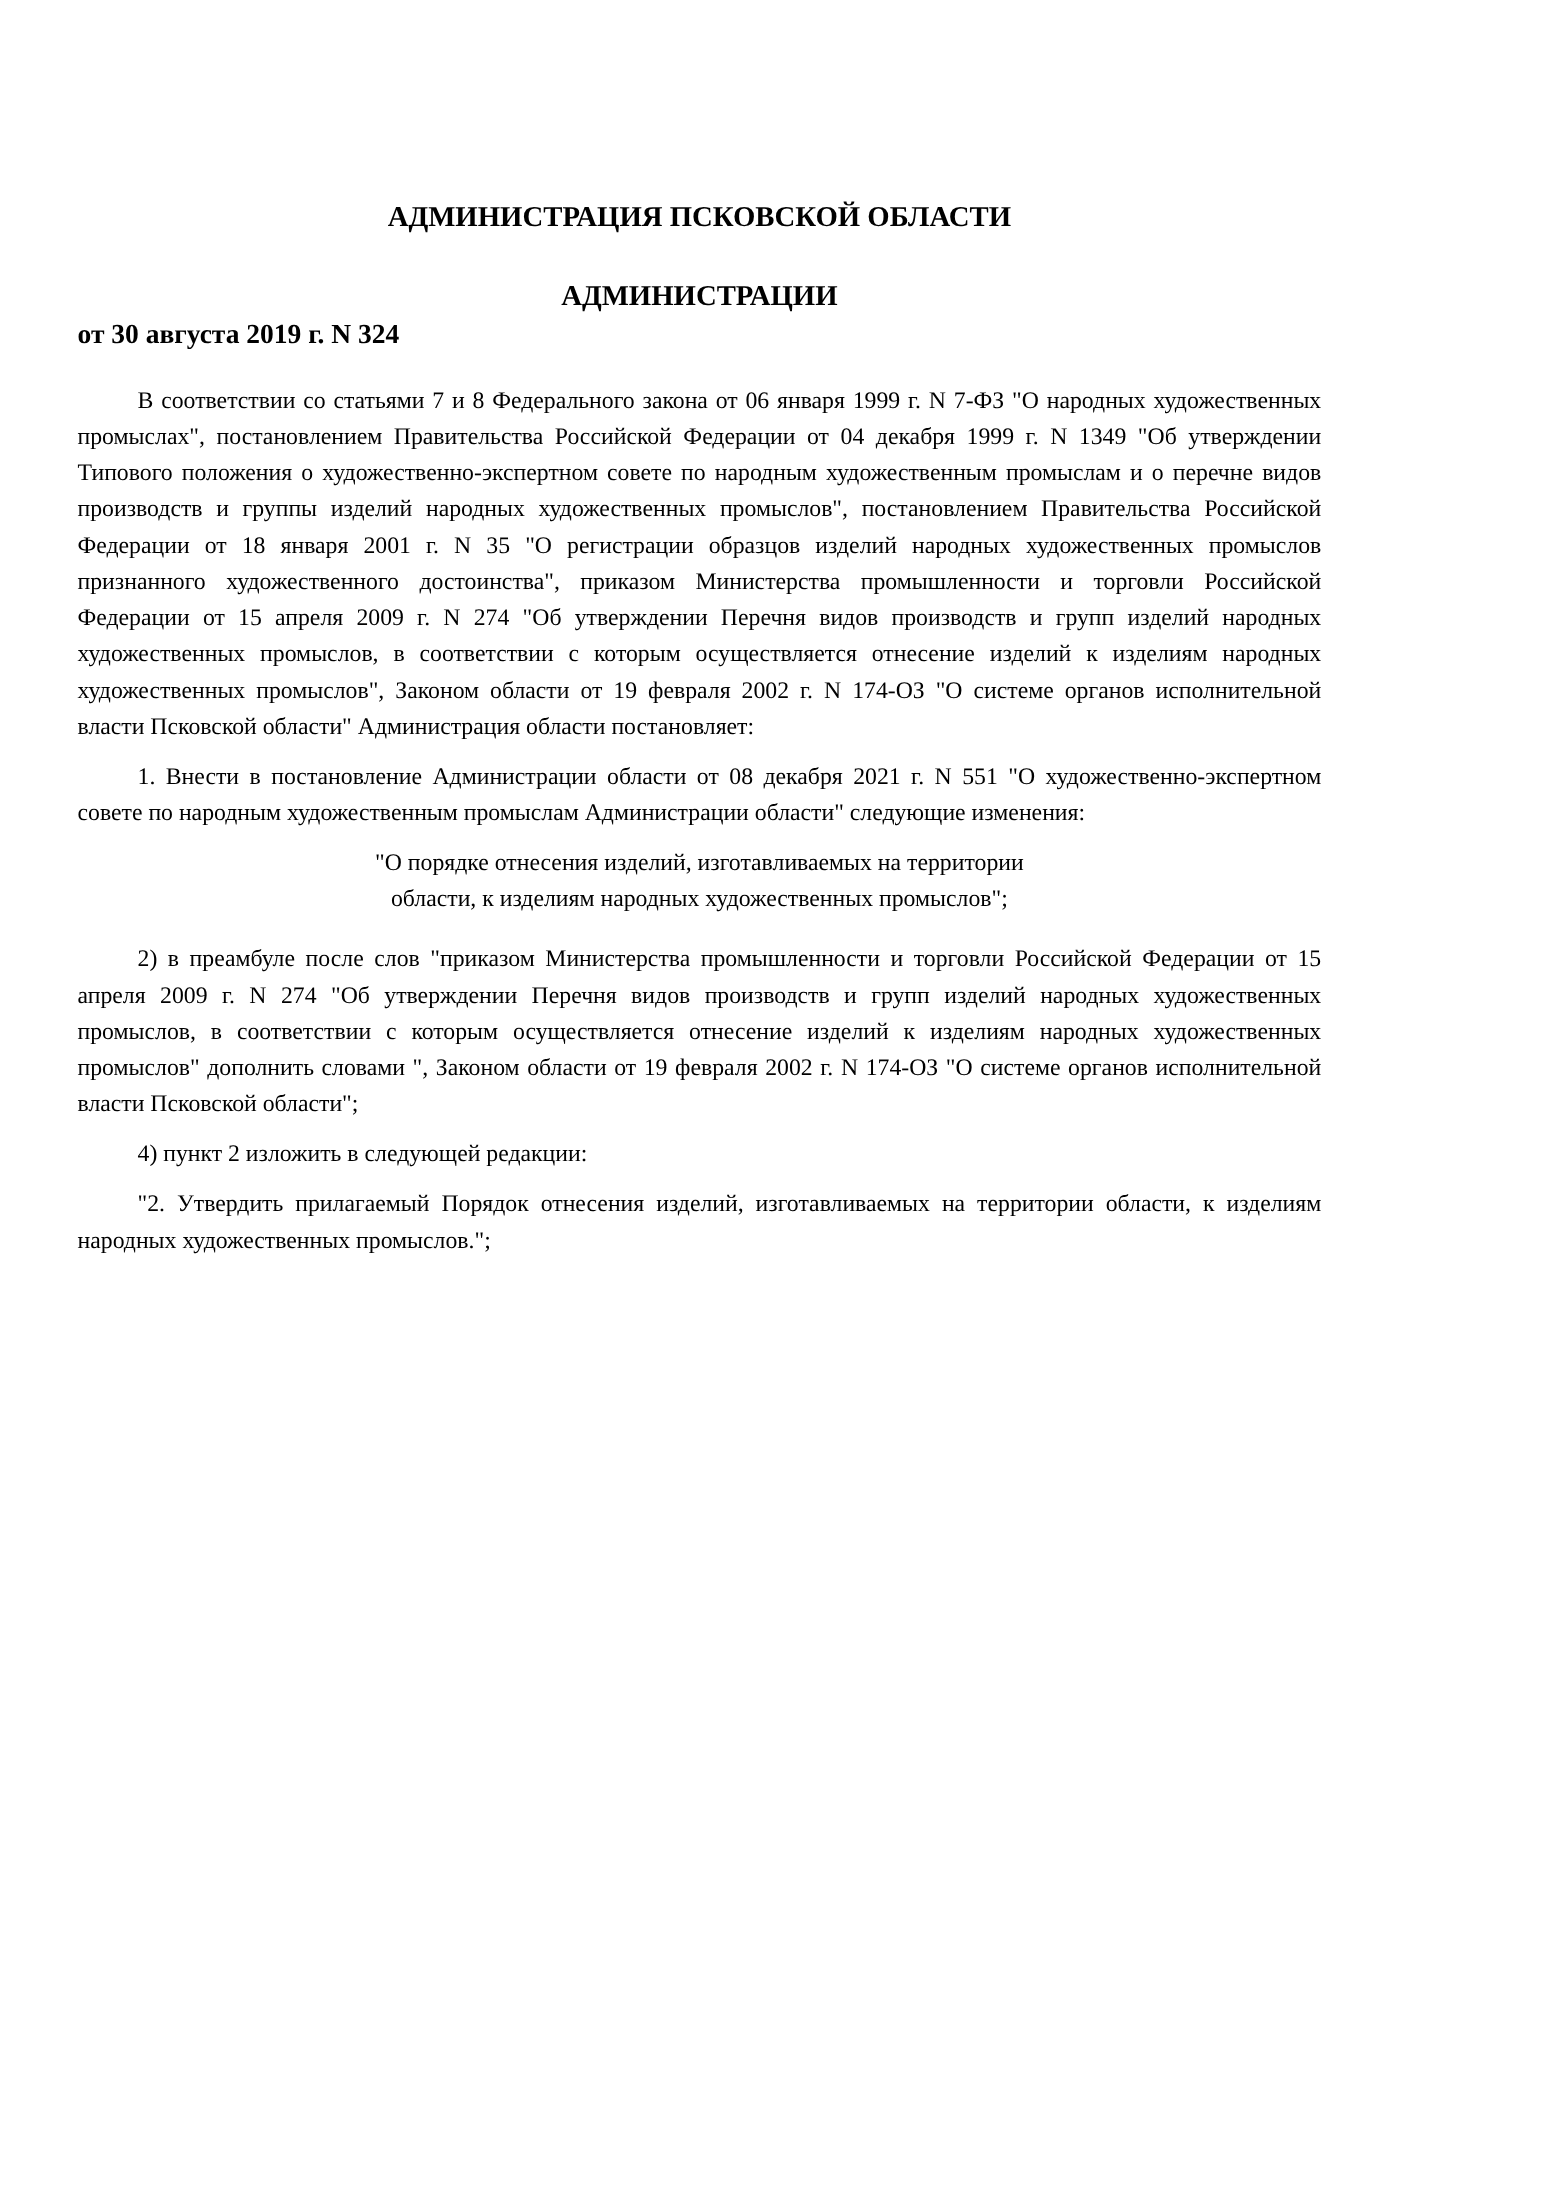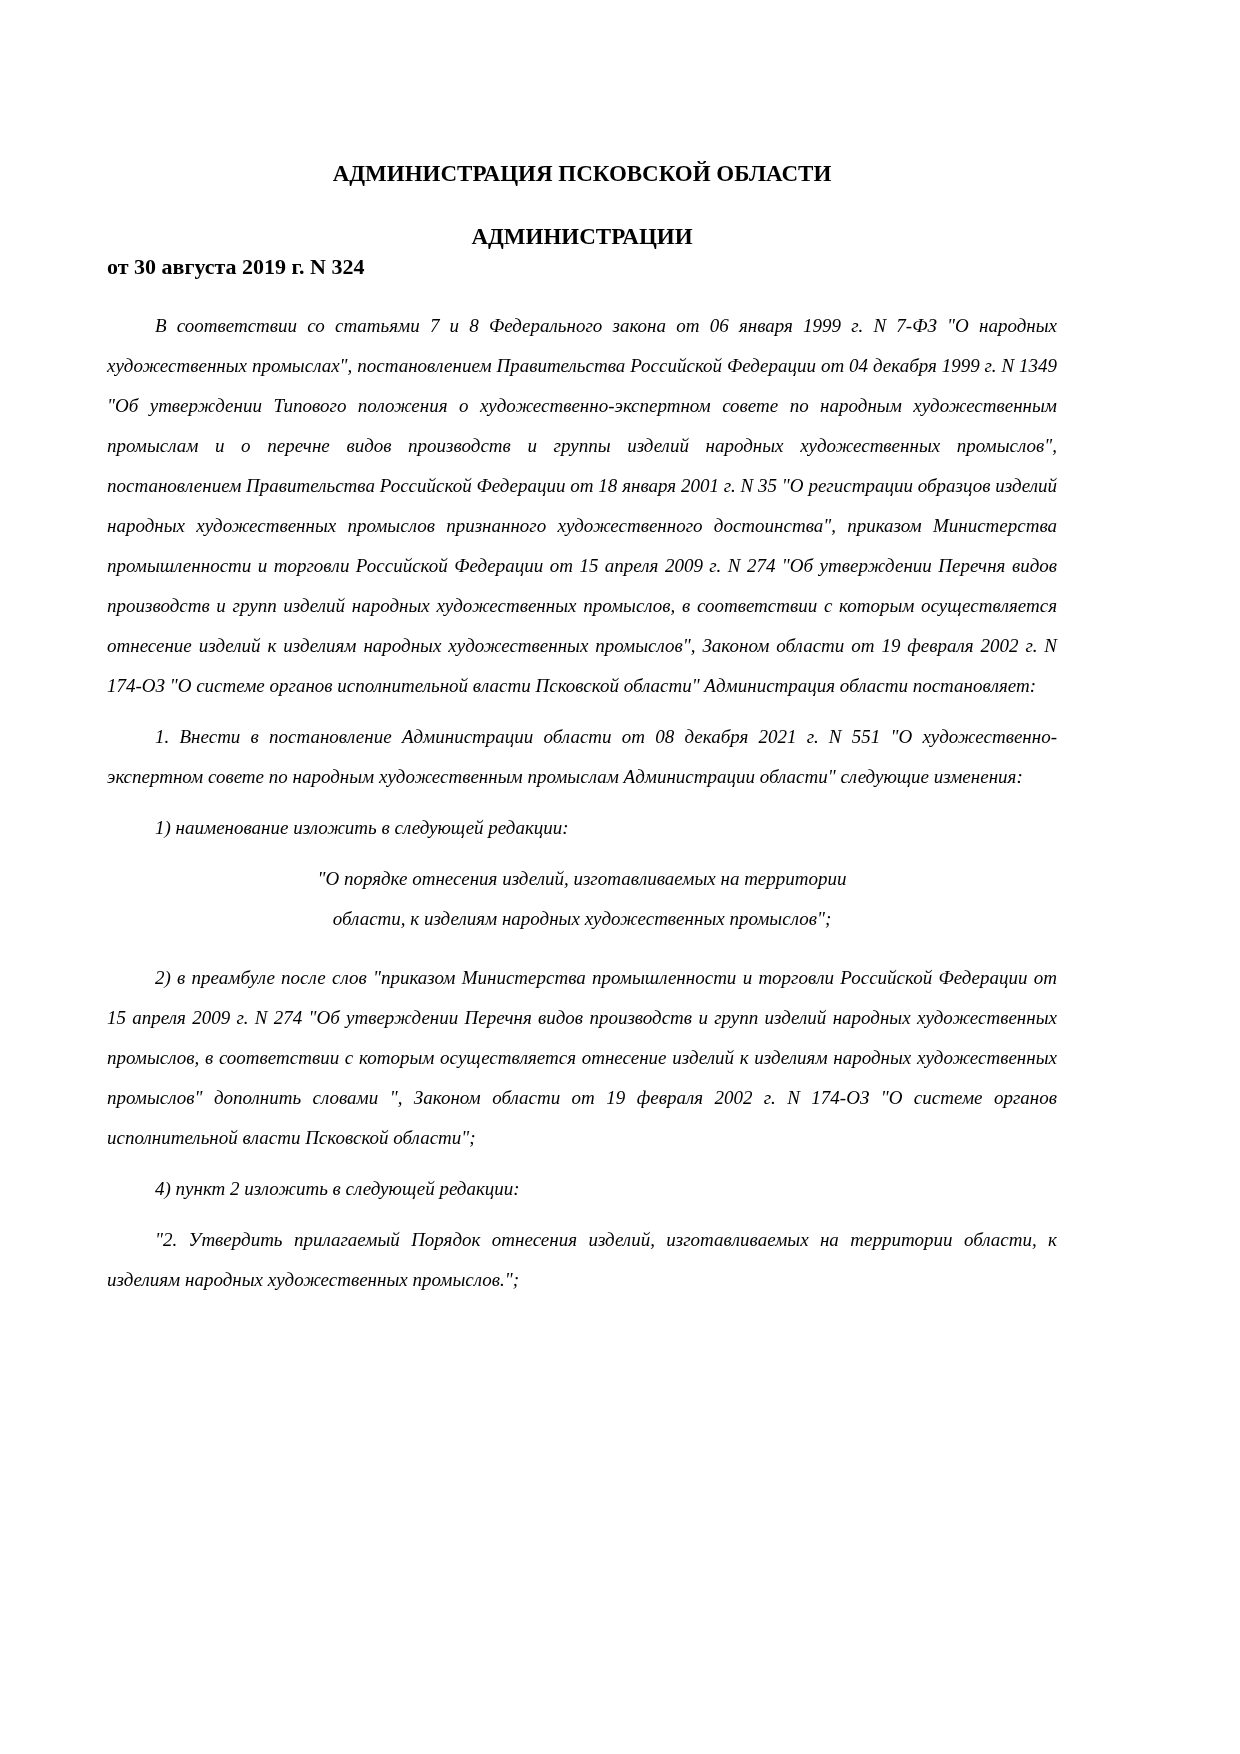--- a/index.html
+++ b/index.html
@@ -8,21 +8,21 @@
     padding: 0;
     background: #ffffff;
   }
   .page {
     position: relative;
     width: 1240px;
     height: 1754px;
     background: #ffffff;
     color: #000000;
     font-family: "Liberation Serif", "DejaVu Serif", serif;
-    padding: 160px 183px 80px 107px;
+    padding: 160px 183px 80px 62px;
     overflow: hidden;
   }
   .org-title {
     font-size: 23px;
     font-weight: bold;
     line-height: 27px;
     margin: 0 0 36px 0;
     text-align: center;
   }
   .doc-type {
@@ -43,22 +43,21 @@
     font-size: 23px;
     font-weight: bold;
     line-height: 33px;
     margin: 40px 0 0 0;
     text-align: center;
     white-space: pre-line;
   }
   .body-text {
     margin-top: 26px;
     font-size: 19px;
-    line-height: 40px;
-    font-style: italic;
+    line-height: 29px;
   }
   p.para {
     margin: 0 0 11px 0;
     text-align: justify;
     text-indent: 48px;
   }
   p.quote-center {
     margin: 8px 0 19px 0;
     text-align: center;
     text-indent: 0;
@@ -76,21 +75,20 @@
 
   <div class="doc-date">от 30 августа 2019 г. N 324</div>
 
 
   <div class="body-text">
 
     <p class="para">В соответствии со статьями 7 и 8 Федерального закона от 06 января 1999 г. N 7-ФЗ "О народных художественных промыслах", постановлением Правительства Российской Федерации от 04 декабря 1999 г. N 1349 "Об утверждении Типового положения о художественно-экспертном совете по народным художественным промыслам и о перечне видов производств и группы изделий народных художественных промыслов", постановлением Правительства Российской Федерации от 18 января 2001 г. N 35 "О регистрации образцов изделий народных художественных промыслов признанного художественного достоинства", приказом Министерства промышленности и торговли Российской Федерации от 15 апреля 2009 г. N 274 "Об утверждении Перечня видов производств и групп изделий народных художественных промыслов, в соответствии с которым осуществляется отнесение изделий к изделиям народных художественных промыслов", Законом области от 19 февраля 2002 г. N 174-ОЗ "О системе органов исполнительной власти Псковской области" Администрация области постановляет:</p>
 
     <p class="para">1. Внести в постановление Администрации области от 08 декабря 2021 г. N 551 "О художественно-экспертном совете по народным художественным промыслам Администрации области" следующие изменения:</p>
 
-    <p class="para">1) наименование изложить в следующей редакции:</p>
 
     <p class="quote-center">"О порядке отнесения изделий, изготавливаемых на территории
 области, к изделиям народных художественных промыслов";</p>
 
     <p class="para">2) в преамбуле после слов "приказом Министерства промышленности и торговли Российской Федерации от 15 апреля 2009 г. N 274 "Об утверждении Перечня видов производств и групп изделий народных художественных промыслов, в соответствии с которым осуществляется отнесение изделий к изделиям народных художественных промыслов" дополнить словами ", Законом области от 19 февраля 2002 г. N 174-ОЗ "О системе органов исполнительной власти Псковской области";</p>
 
 
     <p class="para">4) пункт 2 изложить в следующей редакции:</p>
 
     <p class="para">"2. Утвердить прилагаемый Порядок отнесения изделий, изготавливаемых на территории области, к изделиям народных художественных промыслов.";</p>

